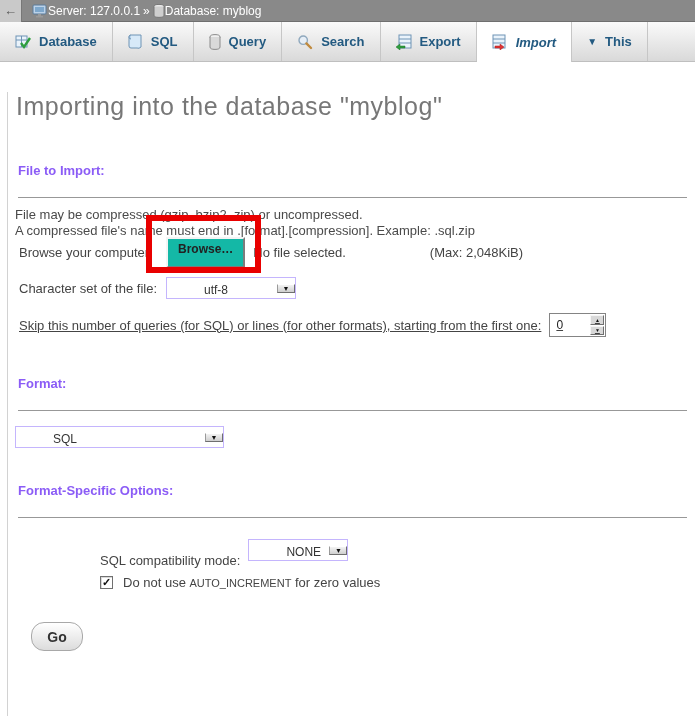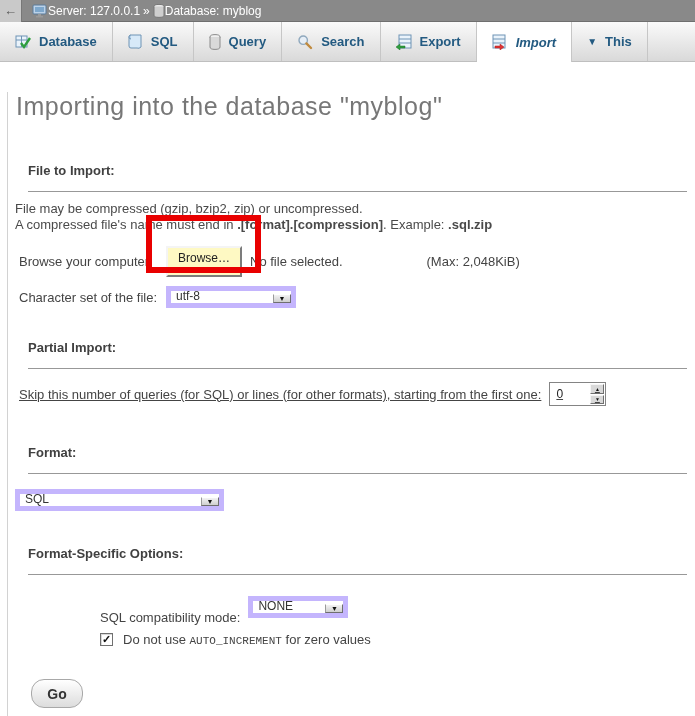--- a/index.html
+++ b/index.html
@@ -39,45 +39,46 @@
   
   .content {
     border-left:1px solid #d2d2d2; margin-left:7px;
     height:653px; position:relative;
   }
   h1 {
     font-size:25px; font-weight:normal; color:#777;
     margin:30px 0 0 8px; letter-spacing:0.5px;
   }
   .sect {
-    font-weight:bold; color:#404040; font-size:13px;
-    border-bottom:1px solid #989898; padding-bottom:13px;
-    margin-left:20px; margin-right:8px;
+    font-weight:bold; color:#8b5cf6; font-size:13px;
+    border-bottom:1px solid #989898; padding-bottom:19px;
+    margin-left:10px; margin-right:8px;
   }
   .s1 { margin-top:42px; } .s2 { margin-top:31px; }
   .s3 { margin-top:37px; } .s4 { margin-top:35px; }
   .para { margin:9px 10px 0 7px; line-height:16px; color:#4a4a4a; }
-  .b { font-weight:bold; }
+  .b { font-weight:normal; }
   .row { display:flex; align-items:center; margin-left:11px; }
-  .browse-row { margin-top:15px; height:26px; }
+  .browse-row { height:26px; }
   .lbl-w { width:147px; }
   .btn-classic {
     font-family:"Liberation Sans",sans-serif; font-size:12px; color:#222;
-    background:#fef9c3; padding:3px 10px 10px;
+    background:#14b8a6; padding:3px 10px 10px;
     border-top:2px solid #f4f4f4; border-left:2px solid #f4f4f4;
     border-right:2px solid #7c7c7c; border-bottom:2px solid #7c7c7c;
     cursor:pointer;
+    font-weight:bold;
   }
   .nofile { margin-left:8px; }
   .maxnote { margin-left:84px; }
   .charset-row { margin-top:11px; height:24px; }
   
   .sel {
-    display:inline-flex; align-items:flex-end; height:22px;
-    border:5px solid #c4b5fd; background:#fff; cursor:pointer;
+    display:inline-flex; align-items:center; height:22px;
+    border:1px solid #c4b5fd; background:#fff; cursor:pointer;padding-left:32px;
   }
   .sel-text { padding:3px 6px 0 5px; font-size:12px; color:#333; flex:1; white-space:nowrap; }
   .sel-btn {
     width:18px; background:linear-gradient(#f3f3f3,#cfcfcf);
     border-left:1px solid #9a9a9a;
     border-top:1px solid #fff; border-right:1px solid #6f6f6f; border-bottom:1px solid #6f6f6f;
     display:flex; align-items:center; justify-content:center;
     font-size:7px; color:#111;
   }
   .sel-charset { width:130px; }
@@ -105,21 +106,21 @@
     flex:1; background:#d8d8d8; font-size:5px; color:#111;
     display:flex; align-items:center; justify-content:center;
     border-top:1px solid #f5f5f5; border-left:1px solid #f5f5f5;
     border-right:1px solid #6f6f6f; border-bottom:1px solid #6f6f6f;
     cursor:pointer;
   }
   .compat-row { margin-top:20px; margin-left:92px; height:24px; }
   .compat-row .lab { margin-right:8px;margin-top:21px; }
   .autoinc-row { margin-top:11px; margin-left:92px; height:18px; }
   .autoinc-row .cb { margin-right:10px; }
-  .mono { font-family:Liberation Mono, monospace; font-size:11px; }
+  .mono { font-family:Liberation Sans, sans-serif; font-size:11px; }
   .go-btn {
     margin:31px 0 0 23px; width:52px; height:29px; border-radius:13px;
     border:1px solid #a8a8a8; background:linear-gradient(#ffffff,#dcdcdc);
     font-family:"Liberation Sans",sans-serif; font-size:14px; font-weight:bold; color:#333;
     cursor:pointer;
   }
   
   .red-rect {
     position:absolute; left:146px; top:215px; width:115px; height:58px;
     border:6px solid #e90000; pointer-events:none; z-index:5;
@@ -224,21 +225,20 @@
 
   <div class="row charset-row">
     <span class="lbl-w">Character set of the file:</span>
     <span class="sel sel-charset">
       <span class="sel-text">utf-8</span>
       <span class="sel-btn">▼</span>
     </span>
   </div>
 
   
-  <div class="sect s2">Partial Import:</div>
   <div class="row skip-row">
     <span>Skip this number of queries (for SQL) or lines (for other formats), starting from the first one:</span>
     <span class="numbox">
       <span class="num-val">0</span>
       <span class="spin">
         <span>▲</span>
         <span>▼</span>
       </span>
     </span>
   </div>

